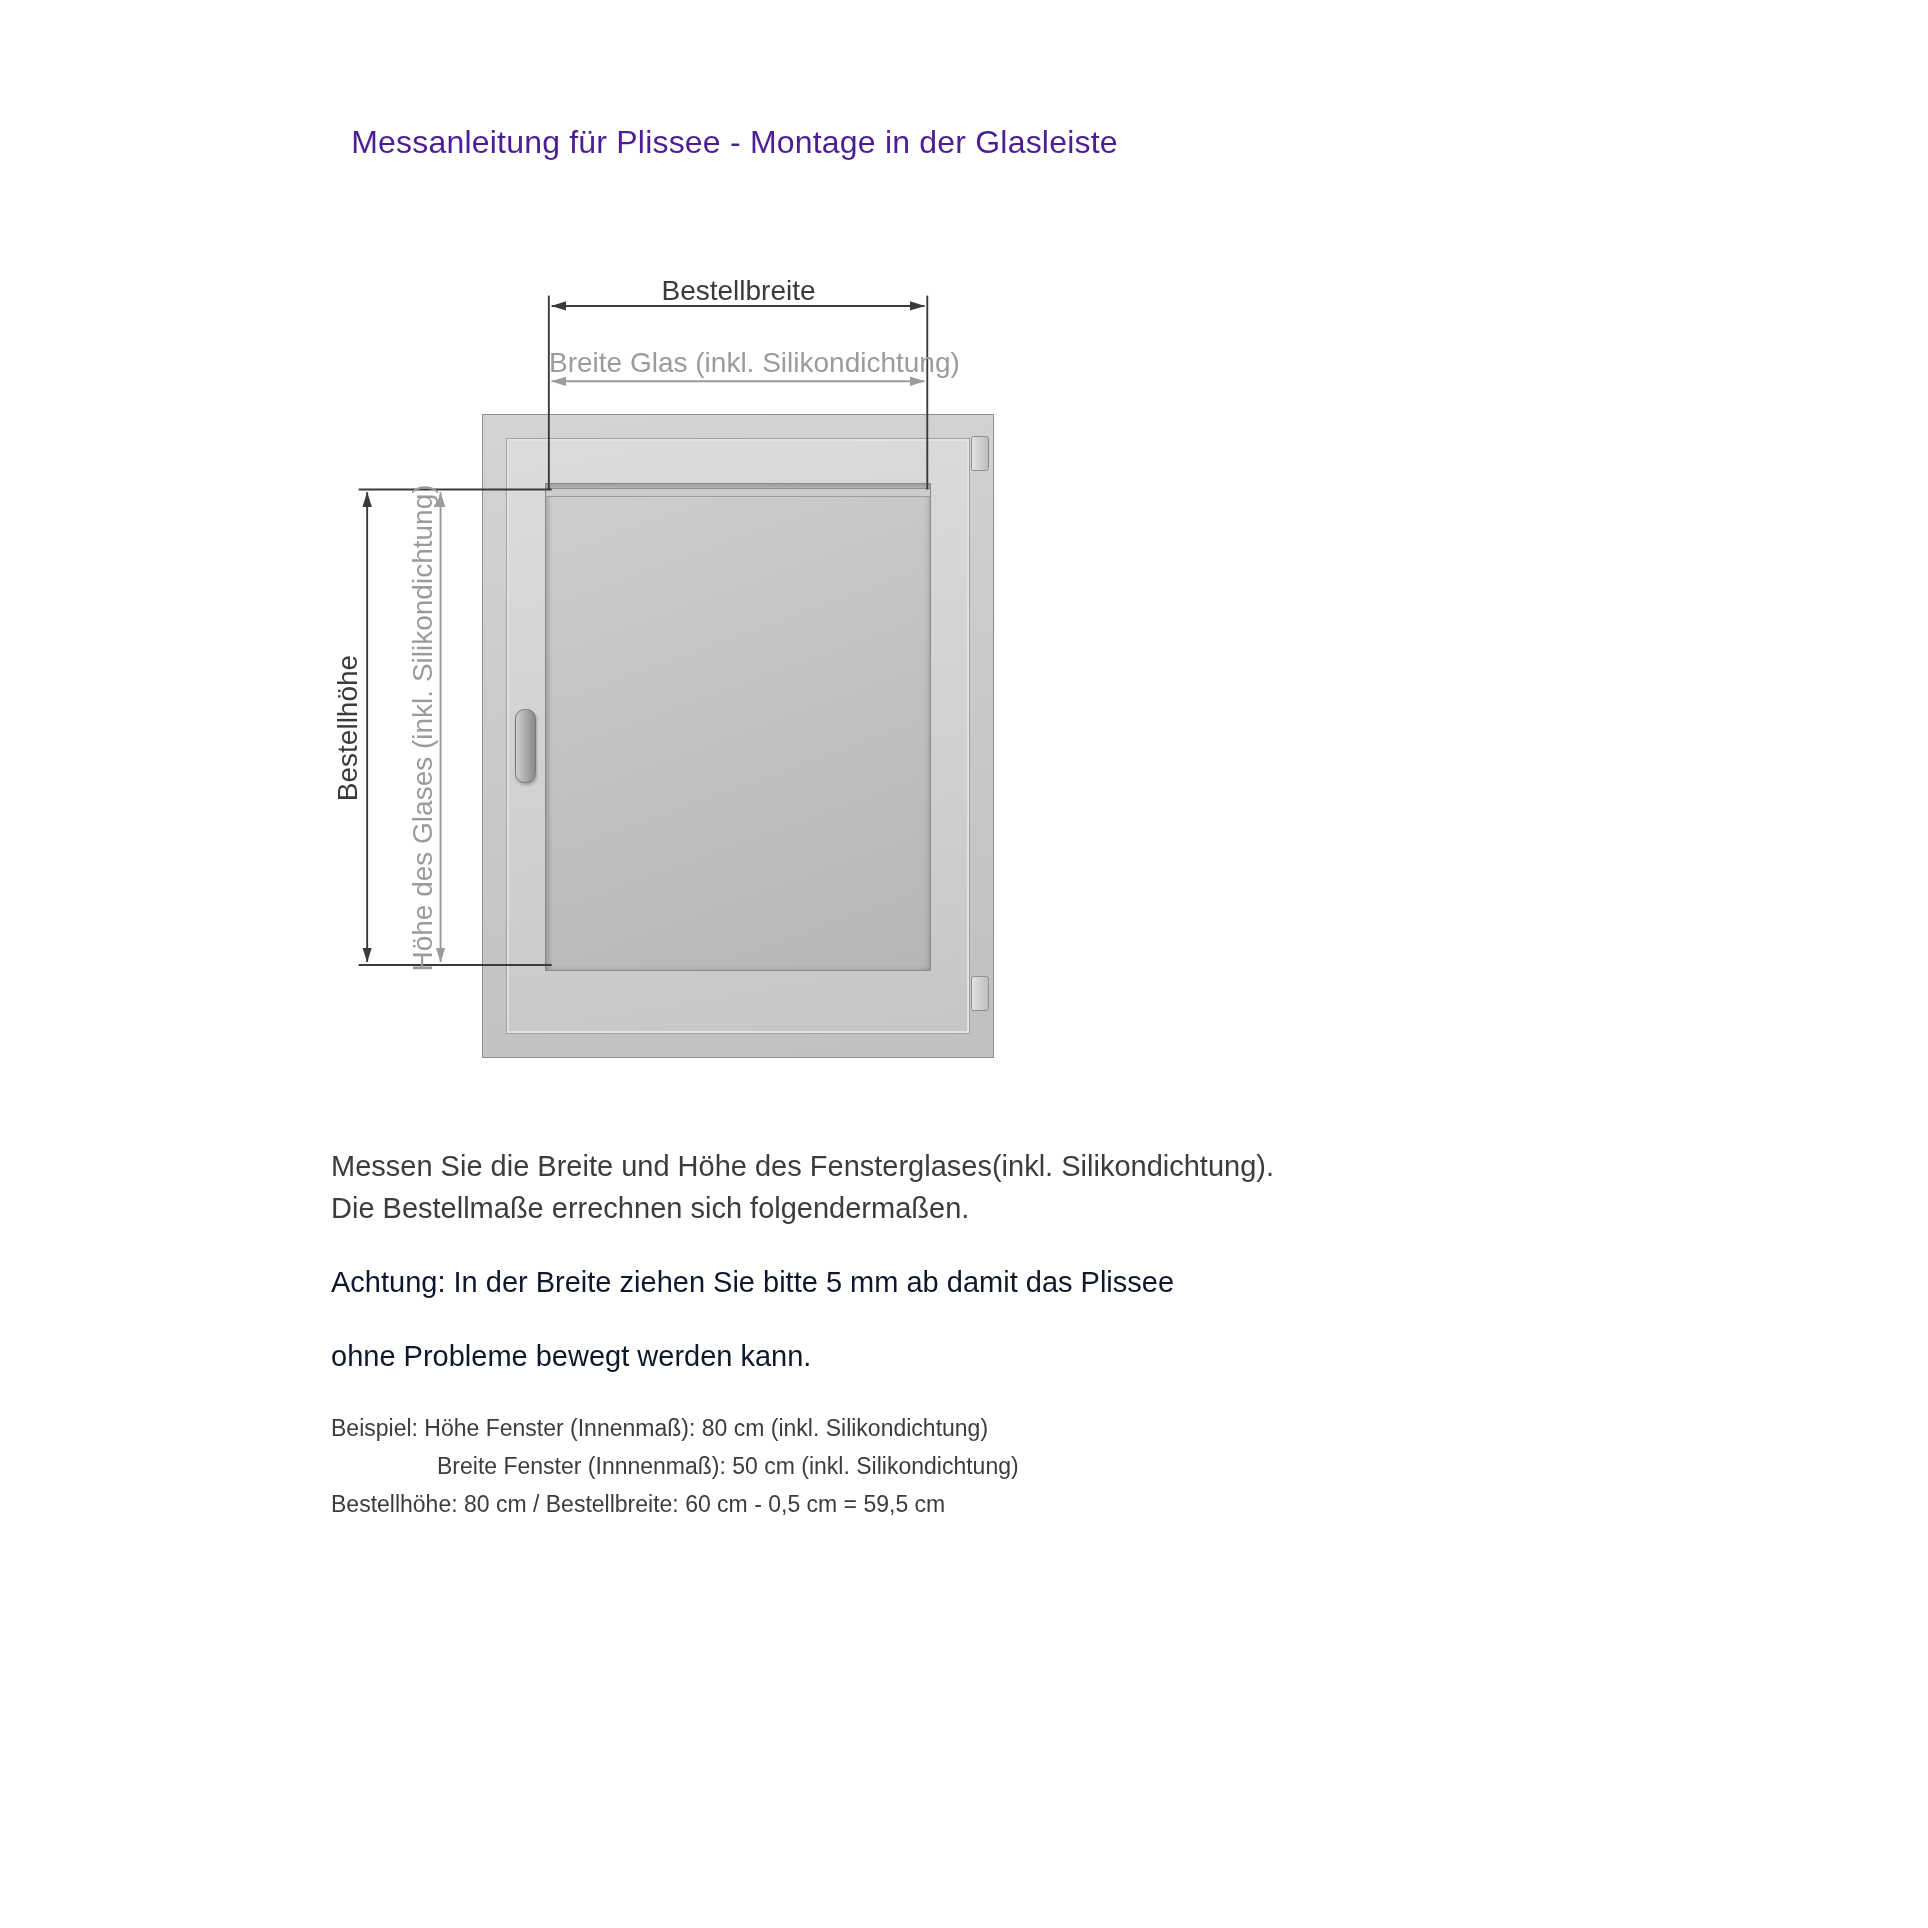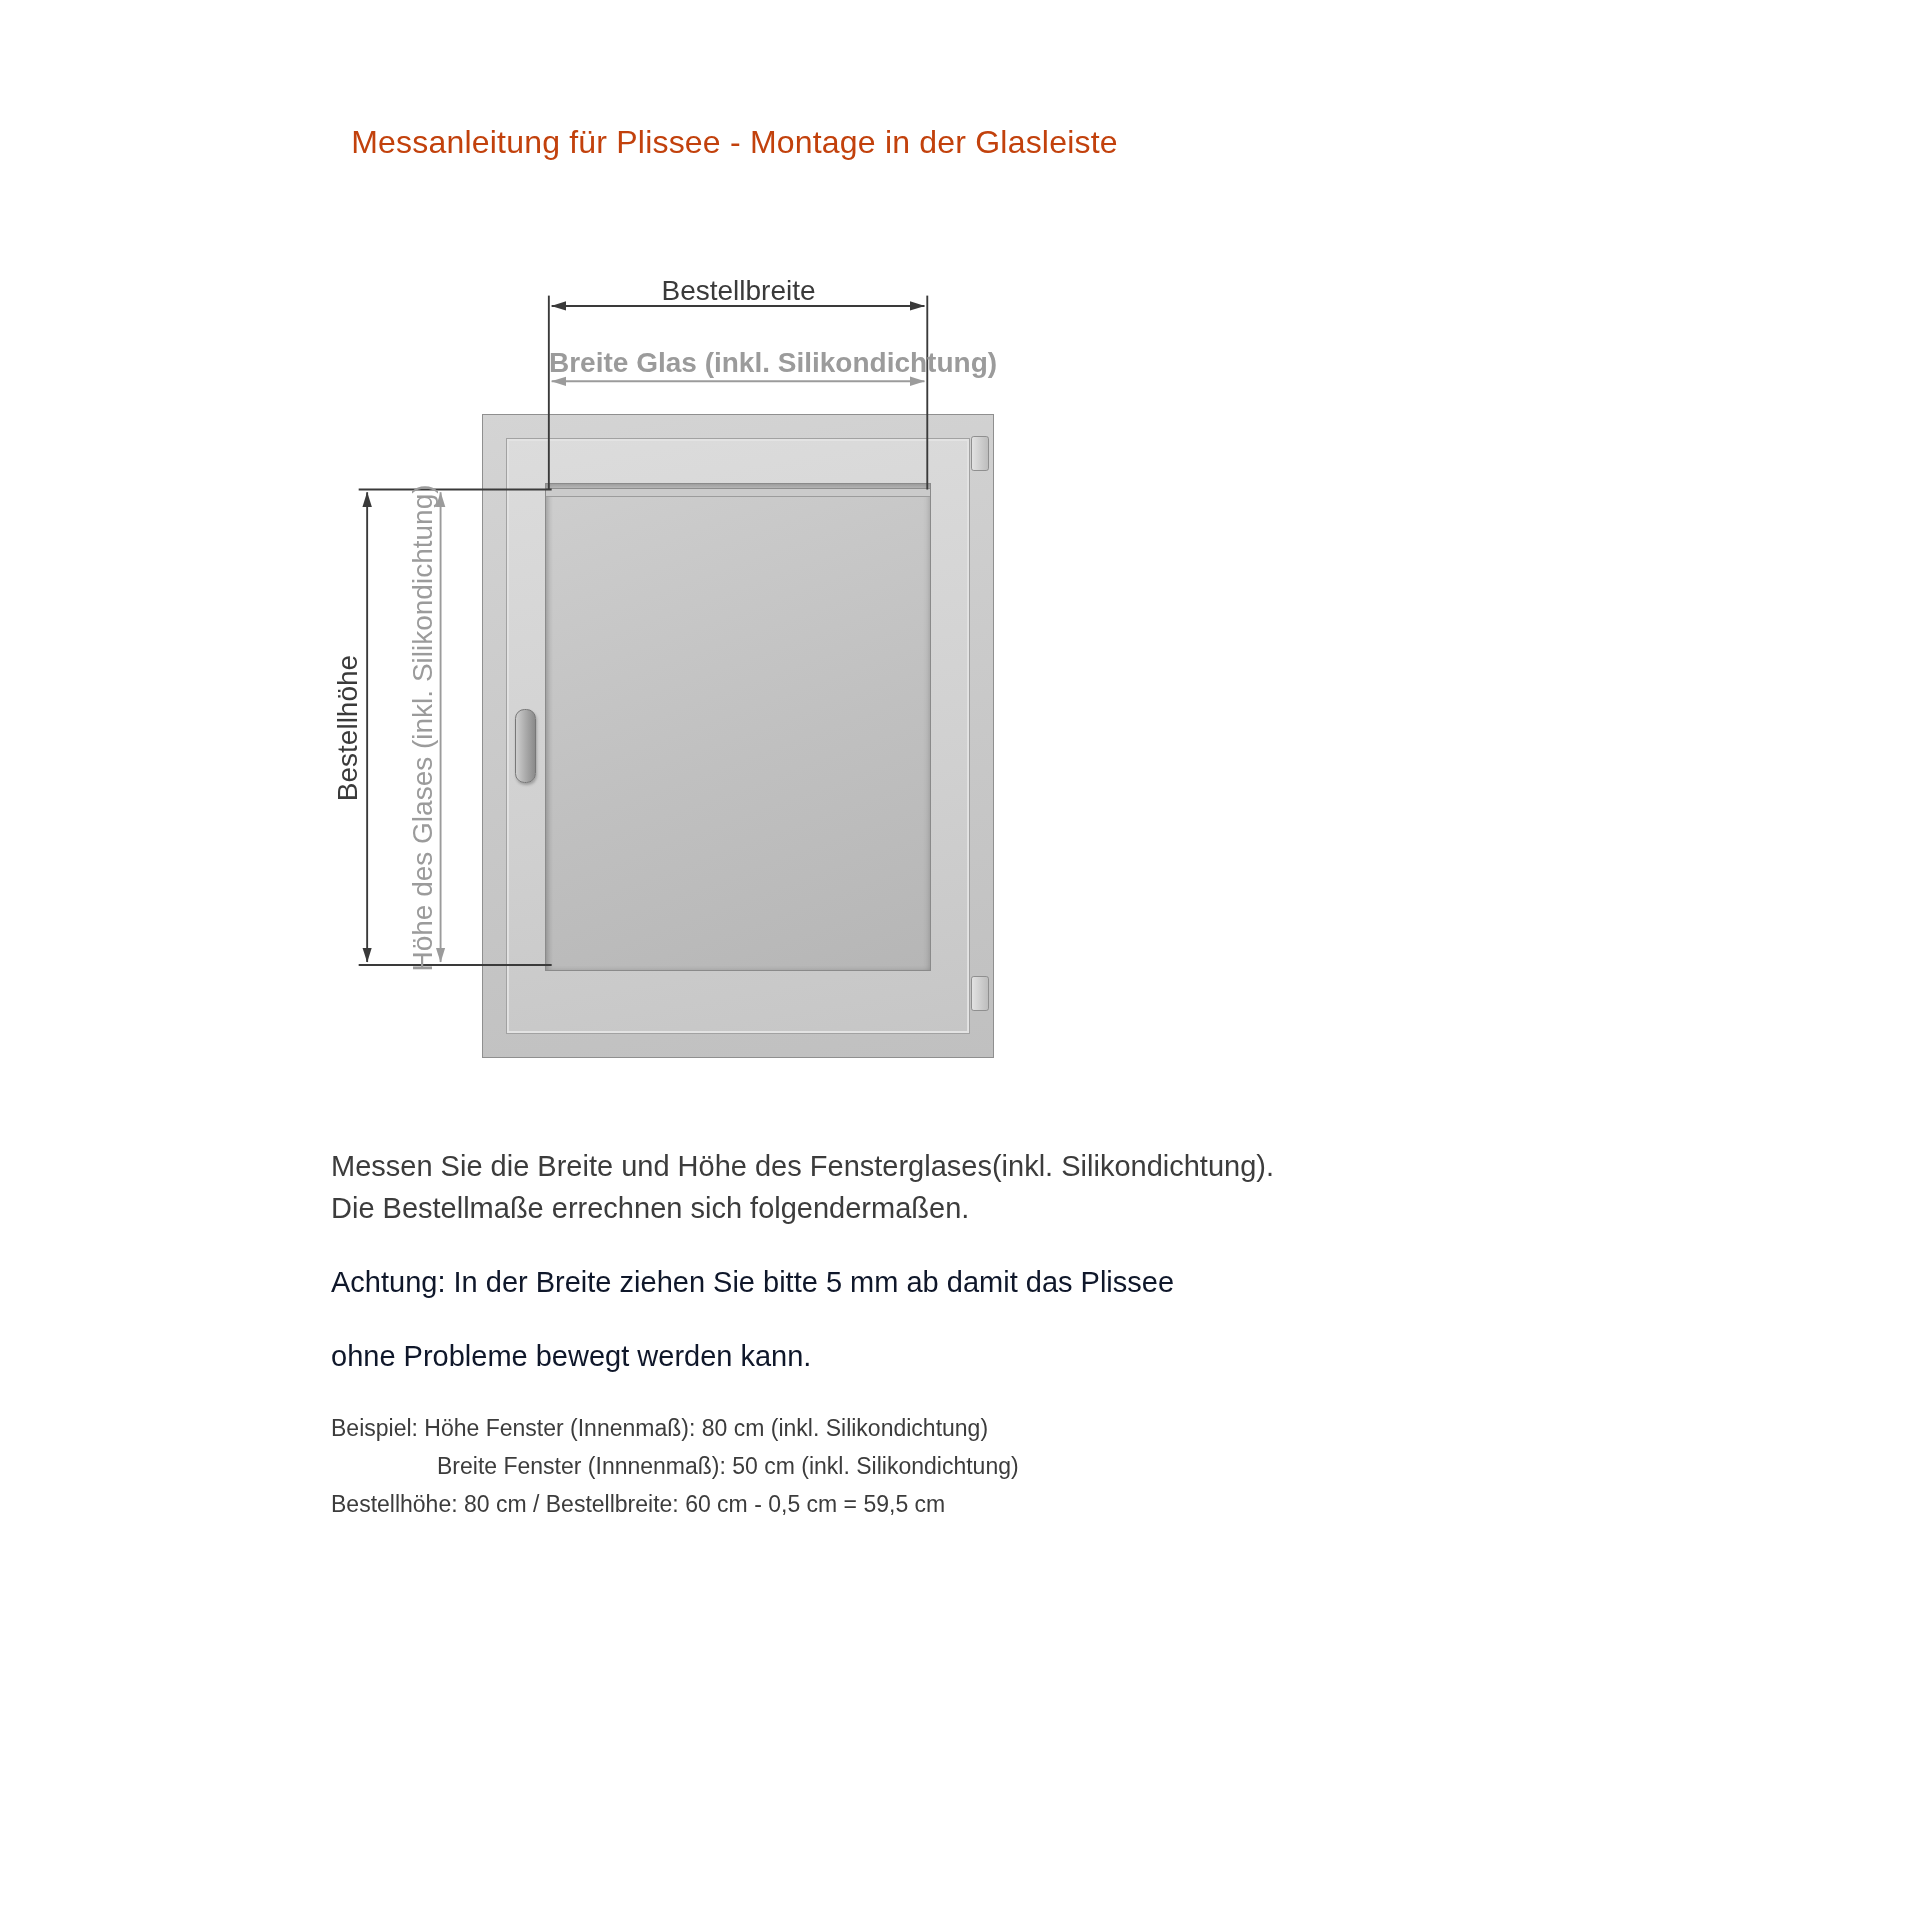--- a/index.html
+++ b/index.html
@@ -6,21 +6,21 @@
   body{
     width:1928px;height:1928px;position:relative;
     font-family:"Liberation Sans", sans-serif;
     color:#3c3c3c;
   }
   .page{position:absolute;inset:0;background:#ffffff;}
 
   
   .title{
     position:absolute;left:0;top:124px;width:1469px;
-    text-align:center;font-size:32px;letter-spacing:0.2px;color:#c2410c;
+    text-align:center;font-size:32px;letter-spacing:0.2px;color:#4c1d95;
   }
 
   
   .window{
     position:absolute;left:482px;top:414px;width:512px;height:644px;
     background:linear-gradient(170deg,#d4d4d4 0%,#c8c8c8 55%,#c0c0c0 100%);
     border:1.9px solid #8f8f8f;box-sizing:border-box;
   }
   .sash{
     position:absolute;left:22.6px;top:22.6px;right:22.6px;bottom:22.6px;
@@ -108,21 +108,21 @@
     <line x1="381" y1="1025" x2="586" y2="1025" stroke="#3a3a3a" stroke-width="2"></line>
 
     <line x1="586" y1="325" x2="982" y2="325" stroke="#3a3a3a" stroke-width="2" marker-start="url(#arrow-dark)" marker-end="url(#arrow-dark)"></line>
     <line x1="586" y1="405" x2="982" y2="405" stroke="#9b9b9b" stroke-width="2" marker-start="url(#arrow-gray)" marker-end="url(#arrow-gray)"></line>
 
     <line x1="390" y1="523" x2="390" y2="1022" stroke="#3a3a3a" stroke-width="2" marker-start="url(#arrow-dark)" marker-end="url(#arrow-dark)"></line>
     <line x1="468" y1="523" x2="468" y2="1022" stroke="#9b9b9b" stroke-width="2" marker-start="url(#arrow-gray)" marker-end="url(#arrow-gray)"></line>
   </svg>
 
   <div class="dim-label h-label" style="top:275px;">Bestellbreite</div>
-  <div class="dim-label h-label gray" style="top:347px;font-weight:bold;">Breite Glas (inkl. Silikondichtung)</div>
+  <div class="dim-label h-label gray" style="top:347px;">Breite Glas (inkl. Silikondichtung)</div>
   <div class="dim-label v-label" style="left:348px;top:728px;">Bestellhöhe</div>
   <div class="dim-label v-label gray" style="left:423px;top:728px;">Höhe des Glases (inkl. Silikondichtung)</div>
 
   <div class="instructions">
     <div>Messen Sie die Breite und Höhe des Fensterglases(inkl. Silikondichtung).</div>
     <div>Die Bestellmaße errechnen sich folgendermaßen.</div>
     <div class="warning">Achtung: In der Breite ziehen Sie bitte 5 mm ab damit das Plissee</div>
     <div class="warning">ohne Probleme bewegt werden kann.</div>
   </div>
 

